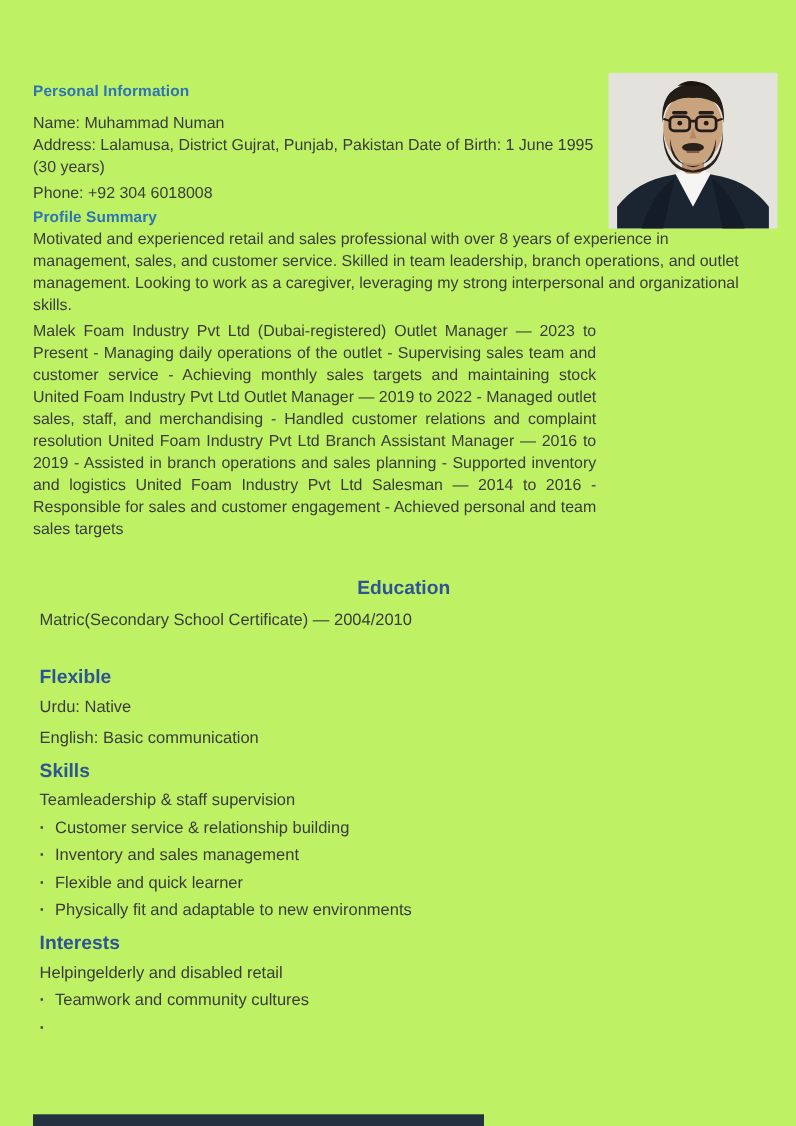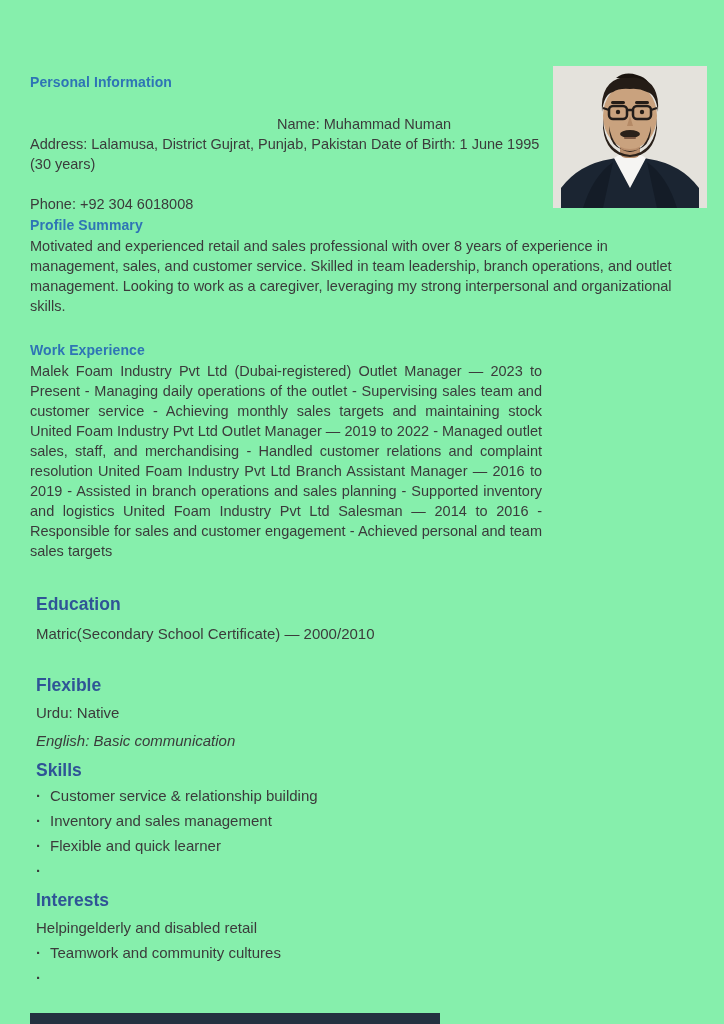--- a/index.html
+++ b/index.html
@@ -2,21 +2,21 @@
 <html><head>
 <meta charset="utf-8">
 <style>
   * { margin: 0; padding: 0; box-sizing: border-box; }
   html, body { background: #888; }
   .page {
     position: relative;
     width: 724px;
     height: 1024px;
     margin: 0 auto;
-    background: #86efac;
+    background: #bef264;
     font-family: "Liberation Sans", "DejaVu Sans", sans-serif;
     color: #3b3b3b;
     overflow: hidden;
   }
   .content {
     position: absolute;
     left: 30px;
     top: 74px;
     width: 668px;
   }
@@ -32,37 +32,37 @@
     color: #2f5496;
   }
   .body-text {
     font-size: 14.5px;
     line-height: 20px;
     color: #3b3b3b;
   }
   .lower { padding-left: 6px; }
   .lower .body-text { font-size: 15px; line-height: 21px; }
 
-  .pi-name    { margin-top: 24px; text-align: center; }
+  .pi-name    { margin-top: 12px; }
   .pi-address { width: 522px; }
-  .pi-phone   { margin-top: 20px; }
+  .pi-phone   { margin-top: 4px; }
   .pi-email   { margin-top: 6px; }
 
   .h-profile  { margin-top: 3px; }
   .summary    { margin-top: 3px; width: 664px; }
 
   .h-work     { margin-top: 26px; }
   .work-text  { margin-top: 3px; width: 512px; text-align: justify; }
 
-  .h-education  { margin-top: 33px; }
+  .h-education  { margin-top: 33px; text-align: center; }
   .edu-text     { margin-top: 8px; }
 
   .h-languages  { margin-top: 31px; }
   .lang-urdu    { margin-top: 6px; }
-  .lang-english { margin-top: 7px; font-style: italic; }
+  .lang-english { margin-top: 7px; }
 
   .h-skills     { margin-top: 9px; }
   .lead-line    { margin-top: 6px; }
   .bullet-line  { margin-top: 4px; display: flex; align-items: baseline; }
   .bullet {
     width: 14px;
     flex: 0 0 14px;
     color: #3b3b3b;
     font-weight: bold;
   }
@@ -134,47 +134,48 @@
   <div class="content">
 
     <div class="h-small">Personal Information</div>
     <div class="body-text pi-name">Name: Muhammad Numan</div>
     <div class="body-text pi-address">Address: Lalamusa, District Gujrat, Punjab, Pakistan Date of Birth: 1 June 1995 (30 years)</div>
     <div class="body-text pi-phone">Phone: +92 304 6018008</div>
 
     <div class="h-small h-profile">Profile Summary</div>
     <div class="body-text summary">Motivated and experienced retail and sales professional with over 8 years of experience in management, sales, and customer service. Skilled in team leadership, branch operations, and outlet management. Looking to work as a caregiver, leveraging my strong interpersonal and organizational skills.</div>
 
-    <div class="h-small h-work">Work Experience</div>
     <div class="body-text work-text">Malek Foam Industry Pvt Ltd (Dubai-registered) Outlet Manager — 2023 to Present - Managing daily operations of the outlet - Supervising sales team and customer service - Achieving monthly sales targets and maintaining stock United Foam Industry Pvt Ltd Outlet Manager — 2019 to 2022 - Managed outlet sales, staff, and merchandising - Handled customer relations and complaint resolution United Foam Industry Pvt Ltd Branch Assistant Manager — 2016 to 2019 - Assisted  in branch operations and sales planning - Supported inventory and logistics United Foam Industry Pvt Ltd Salesman — 2014 to 2016 - Responsible for sales and customer engagement - Achieved personal and team sales targets</div>
 
     <div class="lower">
 
       <div class="h-large h-education">Education</div>
-      <div class="body-text edu-text">Matric(Secondary School Certificate) — 2000/2010</div>
+      <div class="body-text edu-text">Matric(Secondary School Certificate) — 2004/2010</div>
 
       <div class="h-large h-languages">Flexible</div>
       <div class="body-text lang-urdu">Urdu: Native</div>
       <div class="body-text lang-english">English: Basic communication</div>
 
       <div class="h-large h-skills">Skills</div>
+      <div class="body-text lead-line">Teamleadership &amp; staff supervision</div>
       <div class="body-text bullet-line">
         <span class="bullet">·</span>
         <span>Customer service &amp; relationship building</span>
       </div>
       <div class="body-text bullet-line">
         <span class="bullet">·</span>
         <span>Inventory and sales management</span>
       </div>
       <div class="body-text bullet-line">
         <span class="bullet">·</span>
         <span>Flexible and quick learner</span>
       </div>
       <div class="body-text bullet-line">
         <span class="bullet">·</span>
+        <span>Physically fit and adaptable to new environments</span>
       </div>
 
       <div class="h-large h-interests">Interests</div>
       <div class="body-text lead-line">Helpingelderly and disabled retail</div>
       <div class="body-text bullet-line">
         <span class="bullet">·</span>
         <span>Teamwork and community cultures</span>
       </div>
       <div class="body-text bullet-line">
         <span class="bullet">·</span>

